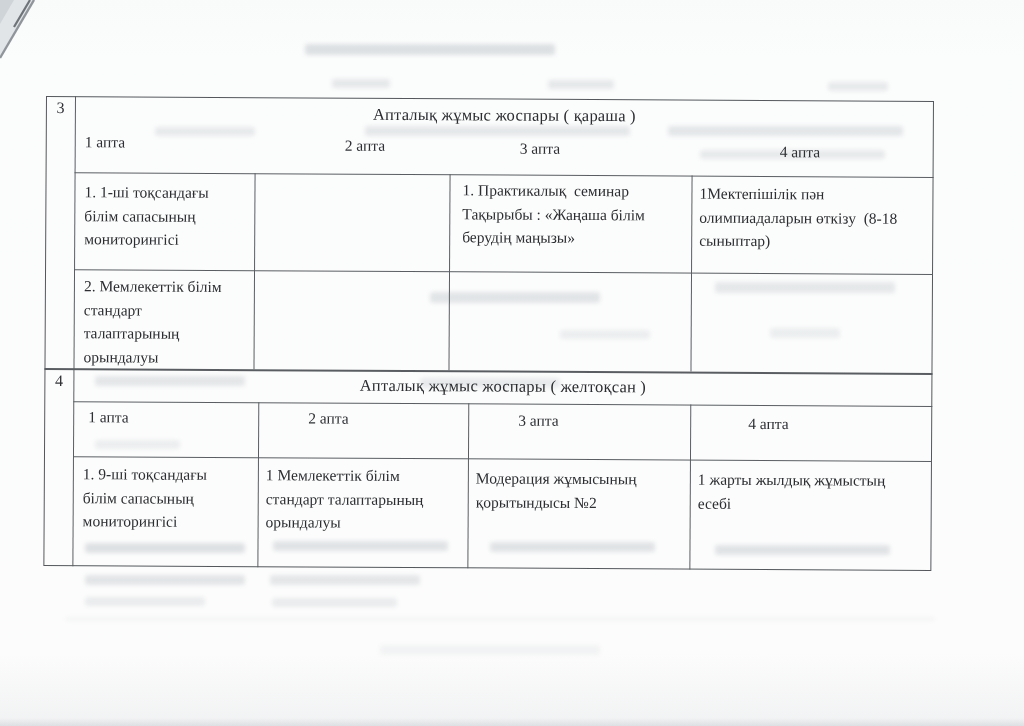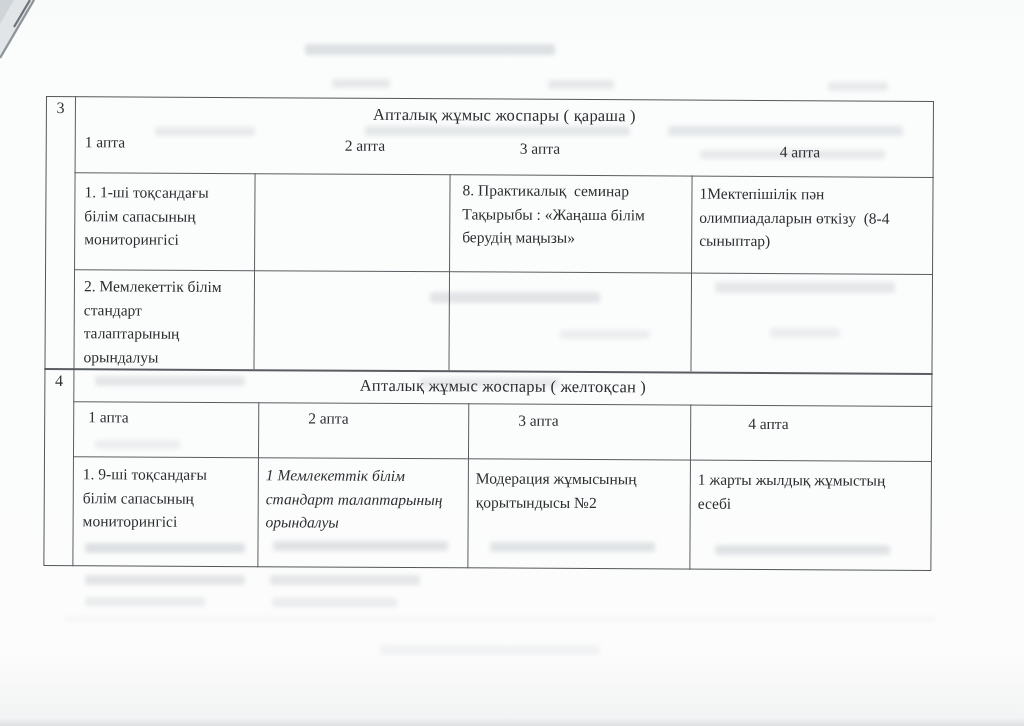--- a/index.html
+++ b/index.html
@@ -109,46 +109,46 @@
     <div class="rownum" style="top:3px;">3</div>
     <div class="sect-title" style="top:7px;">Апталық жұмыс жоспары ( қараша )</div>
     <div class="wk" style="left:39px;top:37px;">1 апта</div>
     <div class="wk" style="left:299px;top:39px;">2 апта</div>
     <div class="wk" style="left:474px;top:41px;">3 апта</div>
     <div class="wk" style="left:734px;top:43px;">4 апта</div>
 
     <div class="cell" style="left:39px;top:84px;width:165px;">1. 1-ші тоқсандағы
 білім сапасының
 мониторингісі</div>
-    <div class="cell" style="left:417px;top:80px;width:226px;">8. Практикалық  семинар
+    <div class="cell" style="left:417px;top:80px;width:226px;">1. Практикалық  семинар
 Тақырыбы : «Жаңаша білім
 берудің маңызы»</div>
     <div class="cell" style="left:654px;top:82px;width:230px;">1Мектепішілік пән
-олимпиадаларын өткізу  (8-4
+олимпиадаларын өткізу  (8-18
 сыныптар)</div>
 
     <div class="cell" style="left:39px;top:178px;width:165px;">2. Мемлекеттік білім
 стандарт
 талаптарының
 орындалуы</div>
     <div class="cell" style="left:222px;top:178px;width:178px;"></div>
     <div class="cell" style="left:417px;top:178px;width:226px;"></div>
     <div class="cell" style="left:654px;top:178px;width:230px;"></div>
 
     <div class="rownum" style="top:276px;">4</div>
     <div class="sect-title" style="top:278px;">Апталық жұмыс жоспары ( желтоқсан )</div>
     <div class="wk" style="left:44px;top:312px;">1 апта</div>
     <div class="wk" style="left:264px;top:312px;">2 апта</div>
     <div class="wk" style="left:474px;top:313px;">3 апта</div>
     <div class="wk" style="left:704px;top:315px;">4 апта</div>
 
     <div class="cell" style="left:39px;top:366px;width:165px;">1. 9-ші тоқсандағы
 білім сапасының
 мониторингісі</div>
-    <div class="cell" style="left:222px;top:366px;width:195px;font-style:italic;">1 Мемлекеттік білім
+    <div class="cell" style="left:222px;top:366px;width:195px;">1 Мемлекеттік білім
 стандарт талаптарының
 орындалуы</div>
     <div class="cell" style="left:432px;top:368px;width:210px;">Модерация жұмысының
 қорытындысы №2</div>
     <div class="cell" style="left:654px;top:368px;width:232px;">1 жарты жылдық жұмыстың
 есебі</div>
   </div>
 
   <div class="edge-bottom"></div>
 </div>

